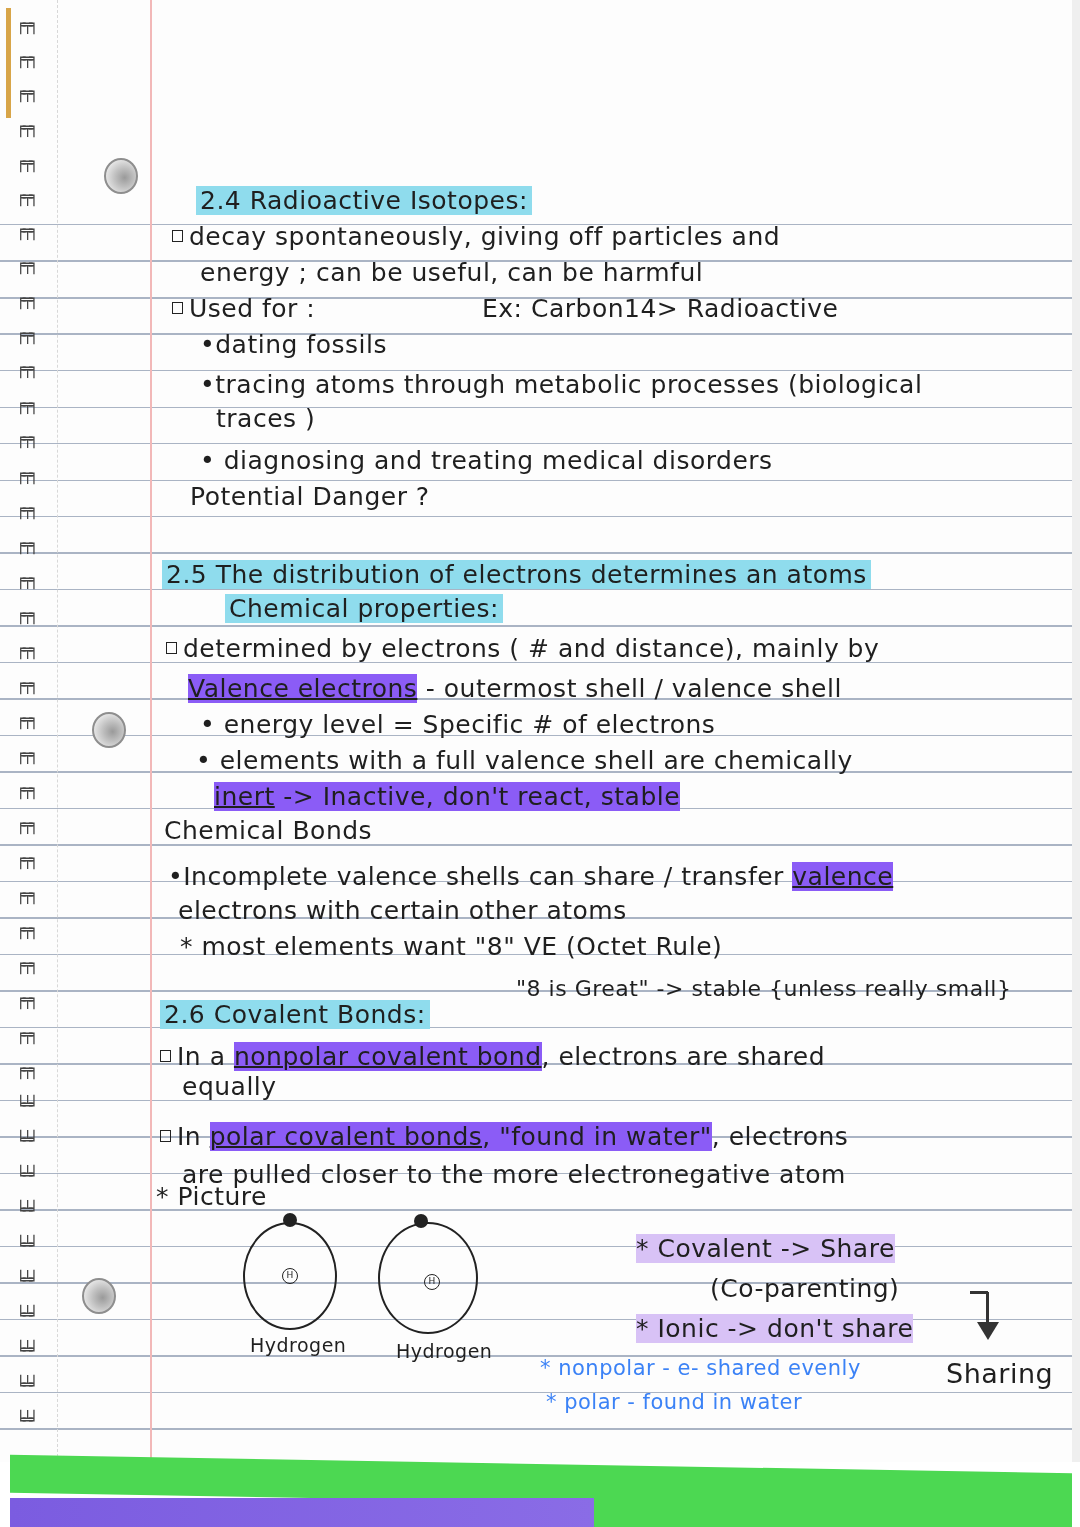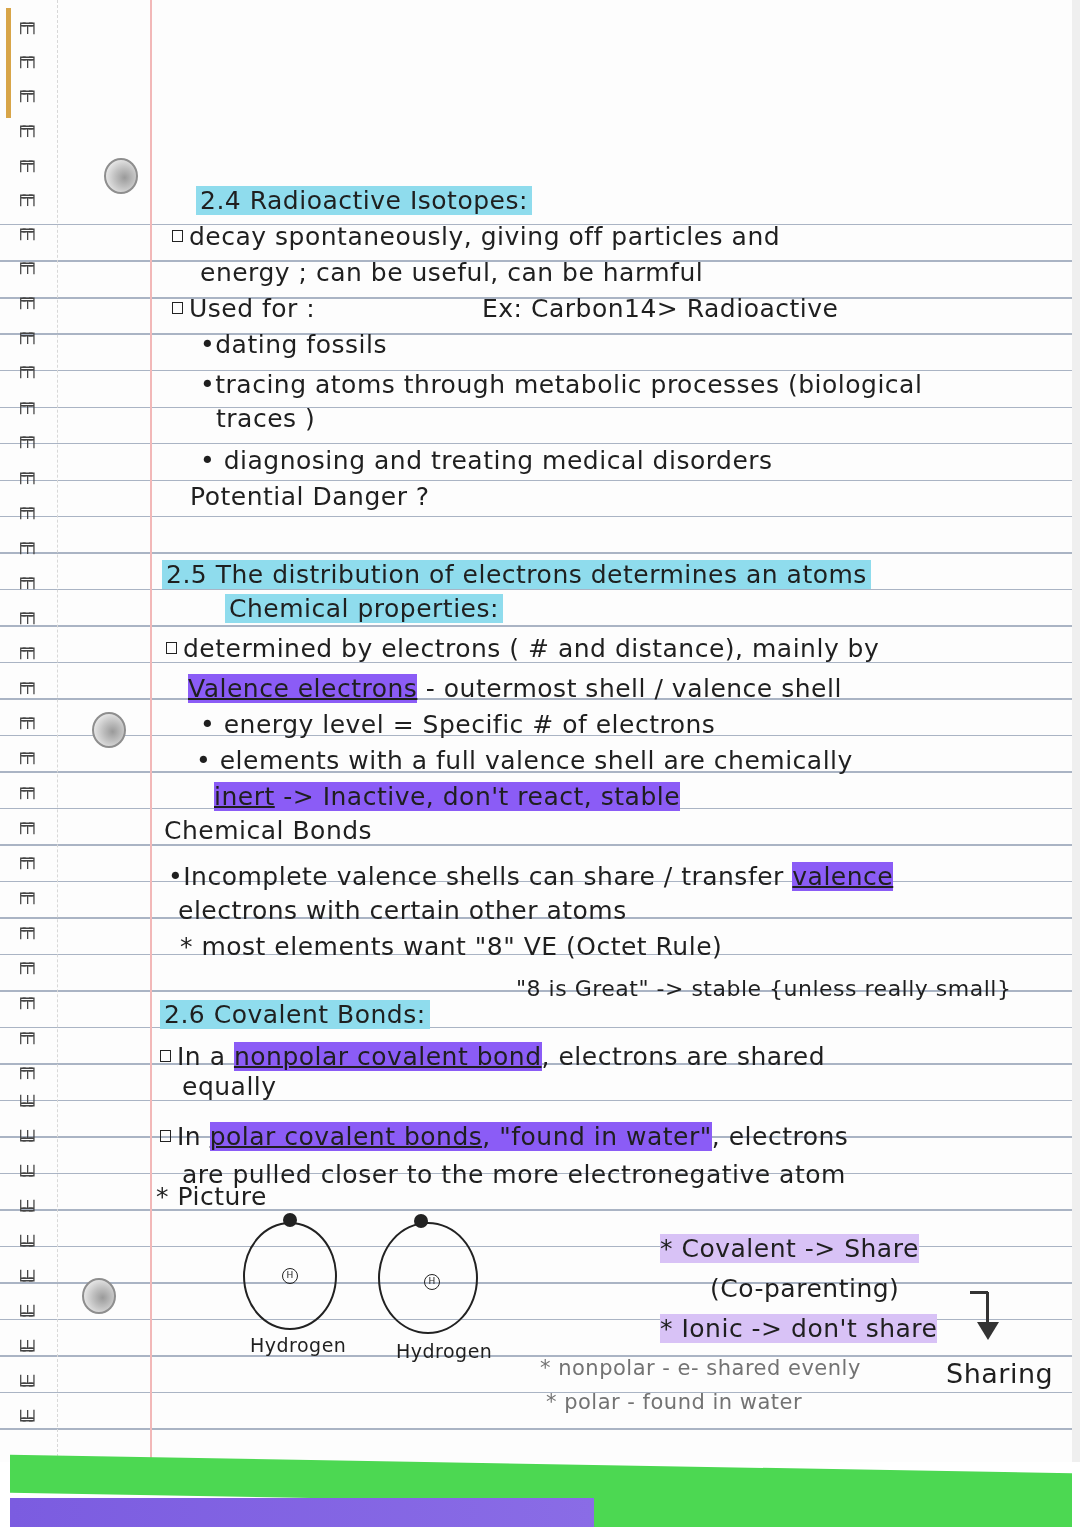--- a/index.html
+++ b/index.html
@@ -34,23 +34,23 @@
     }
     .bottom-green { position: absolute; left: 10px; top: 1464px; width: 1062px; height: 38px; background: #4cd852; transform: skewY(1deg); }
     .bottom-purple { position: absolute; left: 10px; top: 1498px; width: 1062px; height: 29px; background: linear-gradient(to right, #7b5ce0 0%, #8a6ce6 55%, #4cd852 55%); }
     .note {
       position: absolute; white-space: nowrap;
       font-family: "DejaVu Sans", sans-serif; font-size: 25px; letter-spacing: 0.5px; color: #1f1f1f;
       transform-origin: left center;
     }
     .hl-blue { background: #8fdced; padding: 0 4px; }
     .hl-pink { background: #8b5cf6; }
-    .hl-purple { background: #d8c2f6; margin-left: 24px; }
+    .hl-purple { background: #d8c2f6; }
     .ul { text-decoration: underline; text-decoration-thickness: 2px; }
-    .pink-ink { color: #737373; font-size: 21px; }
+    .pink-ink { color: #3b82f6; font-size: 21px; }
     .box { display: inline-block; width: 9px; height: 10px; border: 1.6px solid #222; margin-right: 6px; vertical-align: 3px; }
     .diagram { position: absolute; }
     .atom { position: absolute; border: 2.5px solid #222; border-radius: 50%; box-sizing: border-box; }
     .nucleus { position: absolute; width: 16px; height: 16px; border: 1.5px solid #222; border-radius: 50%; box-sizing: border-box; font-size: 9px; text-align: center; line-height: 13px; }
     .electron { position: absolute; width: 14px; height: 14px; border-radius: 50%; background: #222; }
     .arrow-v { position: absolute; left: 986px; top: 1292px; width: 3px; height: 34px; background: #333; }
     .arrow-h { position: absolute; left: 970px; top: 1291px; width: 18px; height: 3px; background: #333; }
     .arrow-head { position: absolute; left: 977px; top: 1322px; width: 0; height: 0;
       border-left: 11px solid transparent; border-right: 11px solid transparent; border-top: 18px solid #333; }
   </style>

